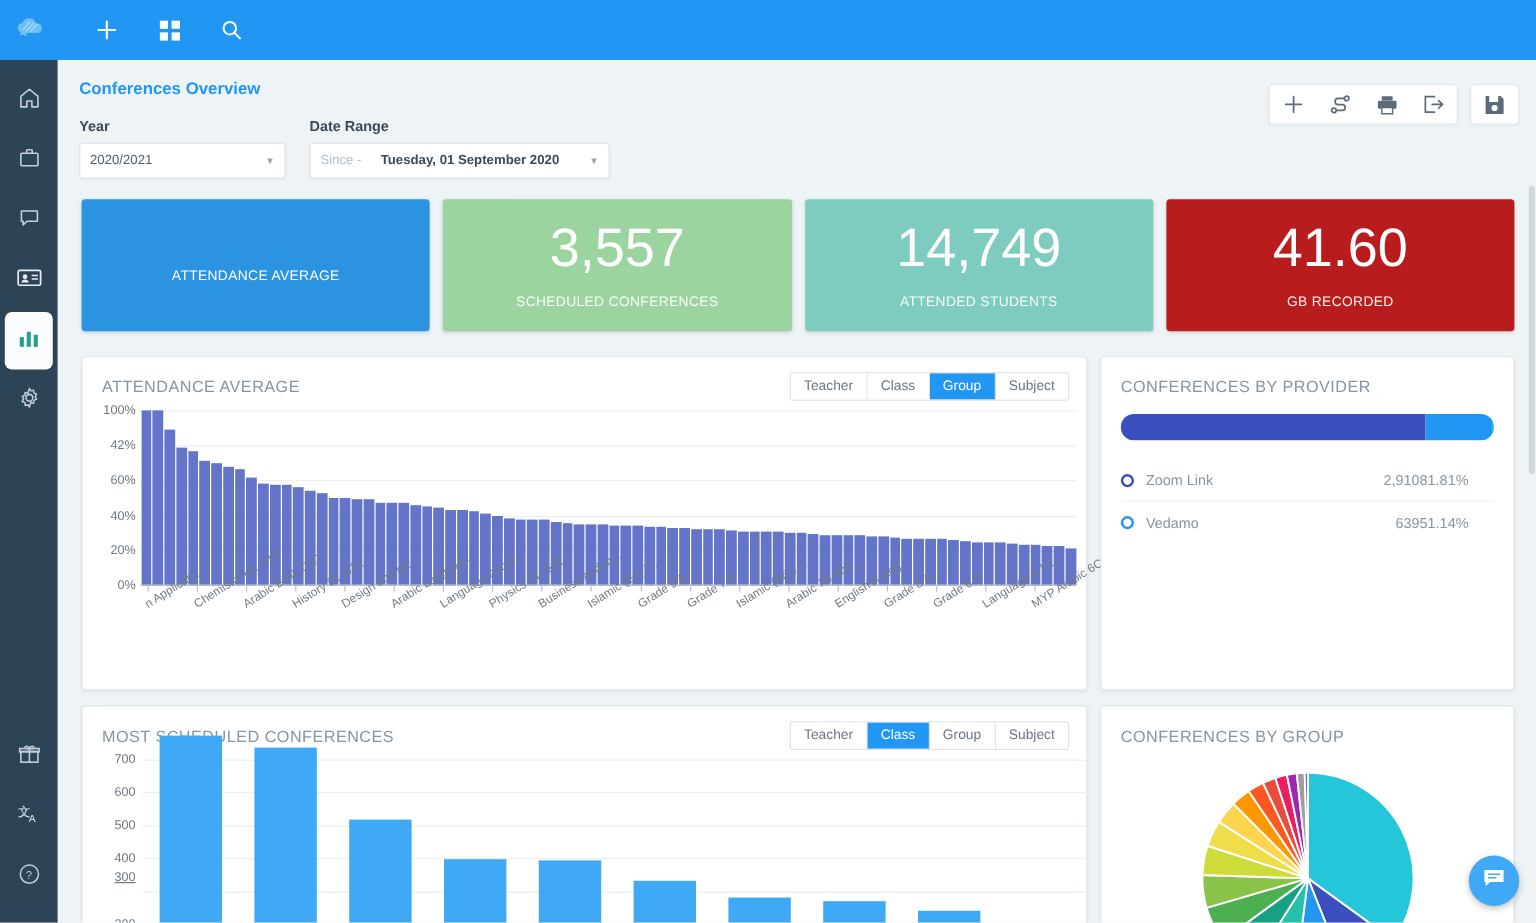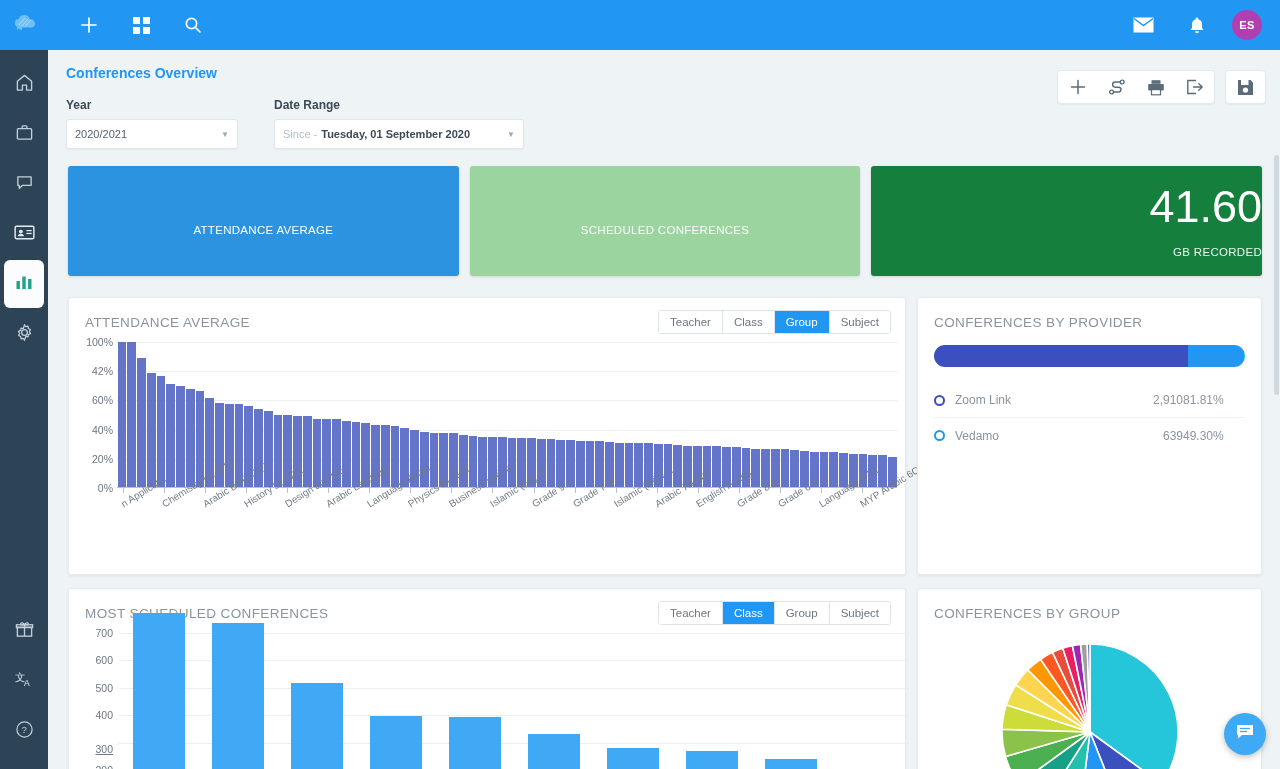--- a/index.html
+++ b/index.html
@@ -78,33 +78,33 @@
     display: flex; height: 34px; align-items: center;
     box-shadow: 0 1px 2px rgba(0,0,0,.05);
   }
   .tb-btn {
     width: 39px; height: 32px;
     display: flex; align-items: center; justify-content: center;
     cursor: pointer; color: #5b6b7a;
   }
 
   
-  .filters { position: absolute; left: 18px; top: 48px; display: flex; gap: 36px; }
+  .filters { position: absolute; left: 18px; top: 48px; display: flex; gap: 20px; }
   .field-label { font-size: 12px; font-weight: bold; color: #3d4a56; margin-bottom: 7px; }
   .select-box {
     background: #fff; border: 1px solid #e0e6eb; border-radius: 3px;
     height: 30px; display: flex; align-items: center;
     padding: 0 8px; font-size: 11px; color: #55606b;
     box-shadow: 0 1px 2px rgba(0,0,0,.05);
     cursor: pointer;
   }
   .sel-year { width: 172px; }
   .sel-date { width: 250px; }
   .caret { margin-left: auto; color: #9aa6b2; font-size: 8px; }
-  .date-prefix { color: #b3bdc6; margin-right: 4px; }
+  .date-prefix { color: #b3bdc6; margin-right: 16px; }
   .date-value { font-weight: bold; color: #3d4a56; }
 
   
   .kpis {
     position: absolute; left: 20px; top: 116px;
     width: 1194px; display: flex; gap: 11px;
   }
   .kpi {
     flex: 1; height: 110px; border-radius: 3px;
     display: flex; flex-direction: column;
@@ -232,35 +232,20 @@
           <rect x="10" y="10" width="7" height="7" fill="#fff"></rect>
       </svg>
     </div>
     <div class="tb-icon" style="margin-left:14px">
       <svg width="18" height="18" viewBox="0 0 18 18">
           <circle cx="7.5" cy="7.5" r="5.2" fill="none" stroke="#fff" stroke-width="1.7"></circle>
           <line x1="11.3" y1="11.3" x2="16" y2="16" stroke="#fff" stroke-width="1.7" stroke-linecap="round"></line>
         </svg>
     </div>
   </div>
-  <div class="topbar-right">
-    <div class="tb-icon">
-      <svg width="21" height="16" viewBox="0 0 21 16">
-          <rect x="0.5" y="0.5" width="20" height="15" fill="#fff"></rect>
-          <path d="M1 1.5l9.5 7 9.5-7" fill="none" stroke="#2196f3" stroke-width="1.5"></path>
-        </svg>
-    </div>
-    <div class="tb-icon">
-      <svg width="18" height="19" viewBox="0 0 18 19">
-          <path d="M9 1.5a1.3 1.3 0 0 1 1.3 1.3v.5A5 5 0 0 1 14 8v4l1.6 2H2.4L4 12V8a5 5 0 0 1 3.7-4.7v-.5A1.3 1.3 0 0 1 9 1.5z" fill="#fff"></path>
-          <path d="M7 15.2a2 2 0 0 0 4 0z" fill="#fff"></path>
-        </svg>
-    </div>
-    <div class="avatar">ES</div>
-  </div>
 </div>
 
 <div class="sidebar">
   <div class="sb-item">
     <span>
       <svg width="19" height="19" viewBox="0 0 20 20">
           <path d="M10 2.5L2.5 8.7V18h5.3v-5.2h4.4V18h5.3V8.7z" fill="none" stroke="#c3cfda" stroke-width="1.4" stroke-linejoin="round"></path>
         </svg>
     </span>
   </div>
@@ -397,23 +382,28 @@
         <span class="caret">▼</span>
       </div>
     </div>
   </div>
 
   <div class="kpis" id="kpi-row">
       <div class="kpi" style="background: rgb(43, 147, 224);">
         <div class="kpi-label">ATTENDANCE AVERAGE</div>
       </div>
       <div class="kpi" style="background: rgb(156, 212, 160);">
+        <div class="kpi-value">3,557</div>
         <div class="kpi-label dim">SCHEDULED CONFERENCES</div>
       </div>
-      <div class="kpi" style="background: #15803d; align-items: flex-end;">
+      <div class="kpi" style="background: rgb(126, 203, 192);">
+        <div class="kpi-value">14,749</div>
+        <div class="kpi-label dim">ATTENDED STUDENTS</div>
+      </div>
+      <div class="kpi" style="background: #b91c1c;">
         <div class="kpi-value">41.60</div>
         <div class="kpi-label dim">GB RECORDED</div>
       </div>
     </div>
 
   <div class="panel" id="panel-attendance">
     <div class="panel-title">ATTENDANCE AVERAGE</div>
     <div class="seg" id="seg-attendance">
         <div class="seg-btn">Teacher</div>
         <div class="seg-btn">Class</div>
@@ -575,37 +565,37 @@
         <div class="prov-row">
           <span class="dot" style="border-color: rgb(59, 79, 191);"></span>
           <span class="prov-name">Zoom Link</span>
           <span class="prov-count">2,910</span>
           <span class="prov-pct">81.81%</span>
         </div>
         <div class="prov-row">
           <span class="dot" style="border-color: rgb(33, 150, 243);"></span>
           <span class="prov-name">Vedamo</span>
           <span class="prov-count">639</span>
-          <span class="prov-pct">49.30%</span>
+          <span class="prov-pct">51.14%</span>
         </div>
       </div>
   </div>
 
   <div class="panel" id="panel-scheduled">
     <div class="panel-title">MOST SCHEDULED CONFERENCES</div>
     <div class="seg" id="seg-scheduled">
         <div class="seg-btn">Teacher</div>
         <div class="seg-btn active">Class</div>
         <div class="seg-btn">Group</div>
         <div class="seg-btn">Subject</div>
       </div>
     <div class="chart-area" style="left:0;top:40px;width:838px;height:180px;">
       <div class="ylabels" id="sch-ylabels" style="left:0;top:0;width:44px;height:175px;">
           <div class="ylab" style="top: 141.143px;">200</div>
-          <div class="ylab" style="top: 120px; text-decoration: underline;">300</div>
+          <div class="ylab" style="top: 102px; text-decoration: underline;">300</div>
           <div class="ylab" style="top: 86.2857px;">400</div>
           <div class="ylab" style="top: 58.8571px;">500</div>
           <div class="ylab" style="top: 31.4286px;">600</div>
           <div class="ylab" style="top: 4px; margin-left: 29px;">700</div>
         </div>
       <div class="plot" id="sch-plot" style="left:50px;top:4px;width:790px;height:171px;">
           <div class="gridline" style="top: 109.714px;"></div>
           <div class="gridline" style="top: 82.2857px;"></div>
           <div class="gridline" style="top: 54.8571px;"></div>
           <div class="gridline" style="top: 27.4286px;"></div>

